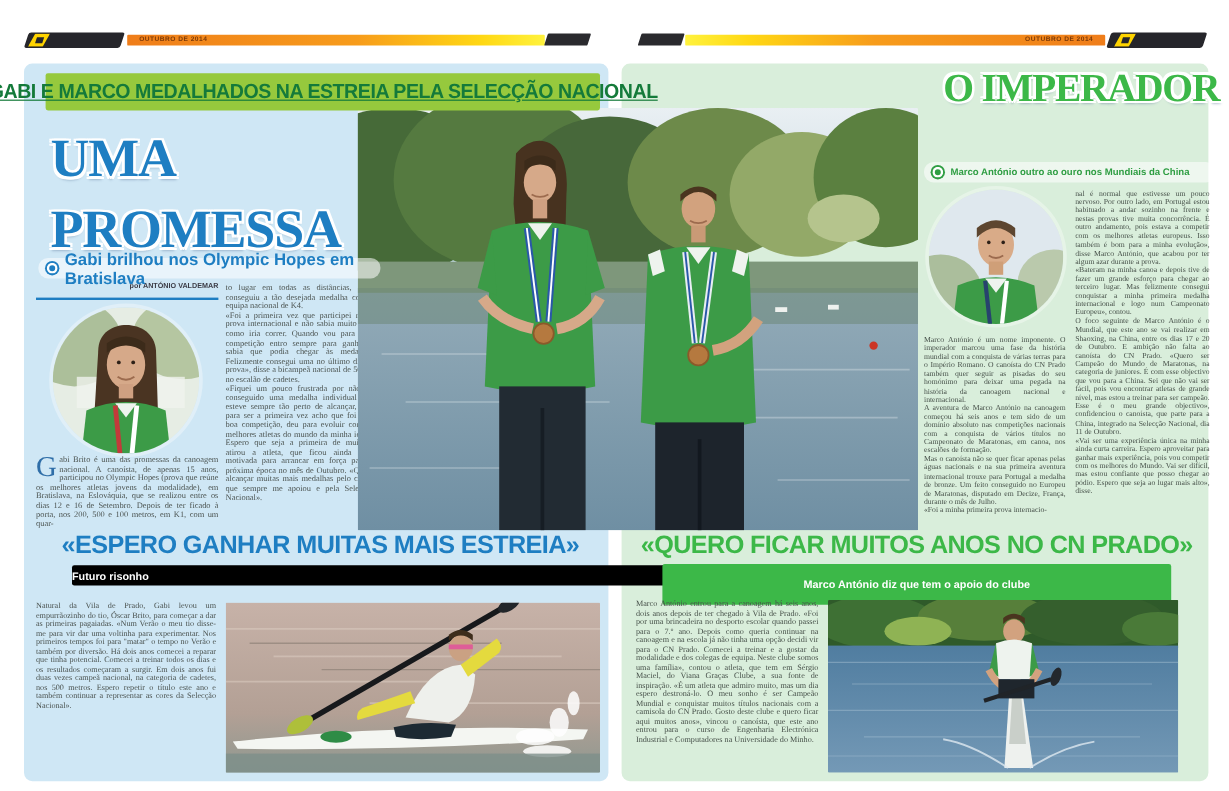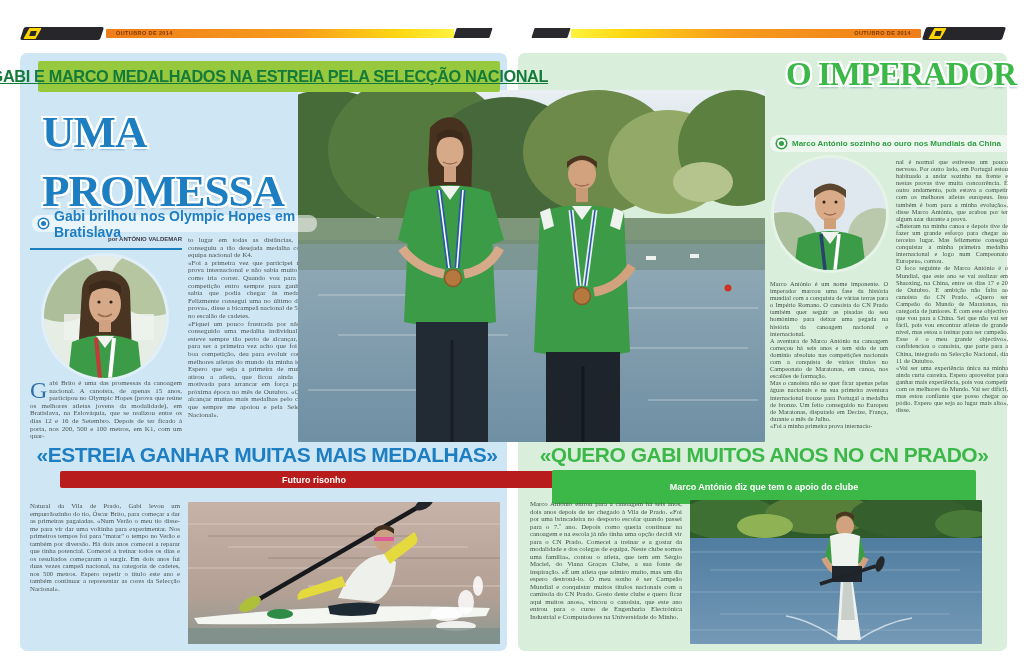--- a/index.html
+++ b/index.html
@@ -55,22 +55,22 @@
 
   .circle-photo{border-radius:50%;overflow:hidden;box-shadow:0 0 0 3px rgba(255,255,255,.35);}
   #portrait-gabi{left:44px;top:256px;width:122px;height:122px;}
   #portrait-marco{left:774px;top:158px;width:112px;height:112px;}
 
   #main-photo{left:298px;top:90px;width:467px;height:352px;z-index:3;}
   #main-photo svg,.photo-box svg{display:block;}
 
   .sec-head{font-weight:bold;text-align:center;letter-spacing:-.5px;font-size:21px;white-space:nowrap;}
   #sec-head-left{left:36px;top:443px;width:462px;color:#1e7ec2;}
-  #sec-bar-left{left:60px;top:471px;width:508px;height:17px;background:#b91c1c;border-radius:2px;
-    display:flex;align-items:center;justify-content:center;}
+  #sec-bar-left{left:60px;top:471px;width:508px;height:17px;background:#000000;border-radius:2px;
+    display:flex;align-items:center;justify-content:flex-start;}
   .sec-bar-label{color:#fff;font-weight:bold;font-size:9px;}
   #sec-body-left{left:30px;top:502px;width:150px;height:142px;font-size:6.8px;line-height:7.5px;}
   #kayak-photo{left:188px;top:502px;width:312px;height:142px;}
 
   
   #headline-right{left:766px;top:56px;width:248px;font-size:33px;color:#3cb848;line-height:1.15;z-index:4;}
   #subtitle-right{left:770px;top:135px;width:236px;background:rgba(255,255,255,.55);}
   #subtitle-right b{color:#2f9e43;font-size:8px;}
   #col1-right{left:770px;top:280px;width:118px;height:166px;}
   #col2-right{left:896px;top:158px;width:112px;height:288px;}
@@ -226,21 +226,21 @@
 
   <div class="abs bodytext lp-body" id="col1-left">
     <p><span class="dropcap">G</span><span>abi Brito é uma das promessas da canoagem nacional. A canoísta, de apenas 15 anos, participou no Olympic Hopes (prova que reúne os melhores atletas jovens da modalidade), em Bratislava, na Eslováquia, que se realizou entre os dias 12 e 16 de Setembro. Depois de ter ficado à porta, nos 200, 500 e 100 metros, em K1, com um quar-</span></p>
   </div>
   <div class="abs bodytext lp-body" id="col2-left">
     <p>to lugar em todas as distâncias, Gabi conseguiu a tão desejada medalha com a equipa nacional de K4.</p>
     <p>«Foi a primeira vez que participei numa prova internacional e não sabia muito bem como iria correr. Quando vou para uma competição entro sempre para ganhar e sabia que podia chegar às medalhas. Felizmente consegui uma no último dia da prova», disse a bicampeã nacional de 500m, no escalão de cadetes.</p>
     <p>«Fiquei um pouco frustrada por não ter conseguido uma medalha individual que esteve sempre tão perto de alcançar, mas para ser a primeira vez acho que foi uma boa competição, deu para evoluir com os melhores atletas do mundo da minha idade. Espero que seja a primeira de muitas», atirou a atleta, que ficou ainda mais motivada para arrancar em força para a próxima época no mês de Outubro. «Quero alcançar muitas mais medalhas pelo clube, que sempre me apoiou e pela Selecção Nacional».</p>
   </div>
 
-  <div class="abs sec-head" id="sec-head-left">«ESTREIA GANHAR MUITAS MAIS MEDALHAS»</div>
+  <div class="abs sec-head" id="sec-head-left">«ESPERO GANHAR MUITAS MAIS ESTREIA»</div>
   <div class="abs" id="sec-bar-left">
     <span class="sec-bar-label">Futuro risonho</span>
   </div>
   <div class="abs bodytext" id="sec-body-left">Natural da Vila de Prado, Gabi levou um empurrãozinho do tio, Óscar Brito, para começar a dar as primeiras pagaiadas. «Num Verão o meu tio disse-me para vir dar uma voltinha para experimentar. Nos primeiros tempos foi para "matar" o tempo no Verão e também por diversão. Há dois anos comecei a reparar que tinha potencial. Comecei a treinar todos os dias e os resultados começaram a surgir. Em dois anos fui duas vezes campeã nacional, na categoria de cadetes, nos 500 metros. Espero repetir o título este ano e também continuar a representar as cores da Selecção Nacional».</div>
 
   <div class="abs photo-box" id="kayak-photo">
     <svg width="312" height="142" viewBox="0 0 312 142">
       <defs>
         <linearGradient id="dusk" x1="0" y1="0" x2="0" y2="1">
           <stop offset="0" stop-color="#c7b2a8"></stop>
@@ -283,21 +283,21 @@
       <rect y="126" width="312" height="16" fill="#7d8f8a" opacity=".8"></rect>
     </svg>
   </div>
 
   <div class="abs big-head" id="headline-right">
     <div>O IMPERADOR</div>
   </div>
 
   <div class="abs subtitle-strip" id="subtitle-right">
     <span class="bullet bullet-green"></span>
-    <b>Marco António sozinho ao ouro nos Mundiais da China</b>
+    <b>Marco António outro ao ouro nos Mundiais da China</b>
   </div>
 
   <div class="abs circle-photo" id="portrait-marco">
     <svg width="112" height="112" viewBox="0 0 112 112">
       <rect width="112" height="112" fill="#dfe8ee"></rect>
       <ellipse cx="10" cy="84" rx="34" ry="30" fill="#9db387" opacity=".8"></ellipse>
       <ellipse cx="104" cy="78" rx="30" ry="28" fill="#a9bc90" opacity=".7"></ellipse>
       <ellipse cx="56" cy="46" rx="15" ry="18" fill="#d9ab88"></ellipse>
       <path d="M40,40 q16,-16 32,0 l0,-8 q-16,-13 -32,0 Z" fill="#5d4630"></path>
       <circle cx="50" cy="44" r="1.5" fill="#2e2118"></circle>
@@ -317,21 +317,21 @@
     <p>Mas o canoísta não se quer ficar apenas pelas águas nacionais e na sua primeira aventura internacional trouxe para Portugal a medalha de bronze. Um feito conseguido no Europeu de Maratonas, disputado em Decize, França, durante o mês de Julho.</p>
     <p>«Foi a minha primeira prova internacio-</p>
   </div>
   <div class="abs bodytext rp-body" id="col2-right">
     <p>nal é normal que estivesse um pouco nervoso. Por outro lado, em Portugal estou habituado a andar sozinho na frente e nestas provas tive muita concorrência. É outro andamento, pois estava a competir com os melhores atletas europeus. Isso também é bom para a minha evolução», disse Marco António, que acabou por ter algum azar durante a prova.</p>
     <p>«Bateram na minha canoa e depois tive de fazer um grande esforço para chegar ao terceiro lugar. Mas felizmente consegui conquistar a minha primeira medalha internacional e logo num Campeonato Europeu», contou.</p>
     <p>O foco seguinte de Marco António é o Mundial, que este ano se vai realizar em Shaoxing, na China, entre os dias 17 e 20 de Outubro. E ambição não falta ao canoísta do CN Prado. «Quero ser Campeão do Mundo de Maratonas, na categoria de juniores. É com esse objectivo que vou para a China. Sei que não vai ser fácil, pois vou encontrar atletas de grande nível, mas estou a treinar para ser campeão. Esse é o meu grande objectivo», confidenciou o canoísta, que parte para a China, integrado na Selecção Nacional, dia 11 de Outubro.</p>
     <p>«Vai ser uma experiência única na minha ainda curta carreira. Espero aproveitar para ganhar mais experiência, pois vou competir com os melhores do Mundo. Vai ser difícil, mas estou confiante que posso chegar ao pódio. Espero que seja ao lugar mais alto», disse.</p>
   </div>
 
-  <div class="abs sec-head" id="sec-head-right">«QUERO GABI MUITOS ANOS NO CN PRADO»</div>
+  <div class="abs sec-head" id="sec-head-right">«QUERO FICAR MUITOS ANOS NO CN PRADO»</div>
   <div class="abs" id="sec-bar-right">
     <span class="sec-bar-label">Marco António diz que tem o apoio do clube</span>
   </div>
   <div class="abs bodytext" id="sec-body-right">Marco António entrou para a canoagem há seis anos, dois anos depois de ter chegado à Vila de Prado. «Foi por uma brincadeira no desporto escolar quando passei para o 7.º ano. Depois como queria continuar na canoagem e na escola já não tinha uma opção decidi vir para o CN Prado. Comecei a treinar e a gostar da modalidade e dos colegas de equipa. Neste clube somos uma família», contou o atleta, que tem em Sérgio Maciel, do Viana Graças Clube, a sua fonte de inspiração. «É um atleta que admiro muito, mas um dia espero destroná-lo. O meu sonho é ser Campeão Mundial e conquistar muitos títulos nacionais com a camisola do CN Prado. Gosto deste clube e quero ficar aqui muitos anos», vincou o canoísta, que este ano entrou para o curso de Engenharia Electrónica Industrial e Computadores na Universidade do Minho.</div>
 
   <div class="abs photo-box" id="canoe-photo">
     <svg width="292" height="144" viewBox="0 0 292 144">
       <defs>
         <linearGradient id="lake" x1="0" y1="0" x2="0" y2="1">
           <stop offset="0" stop-color="#507da0"></stop>

